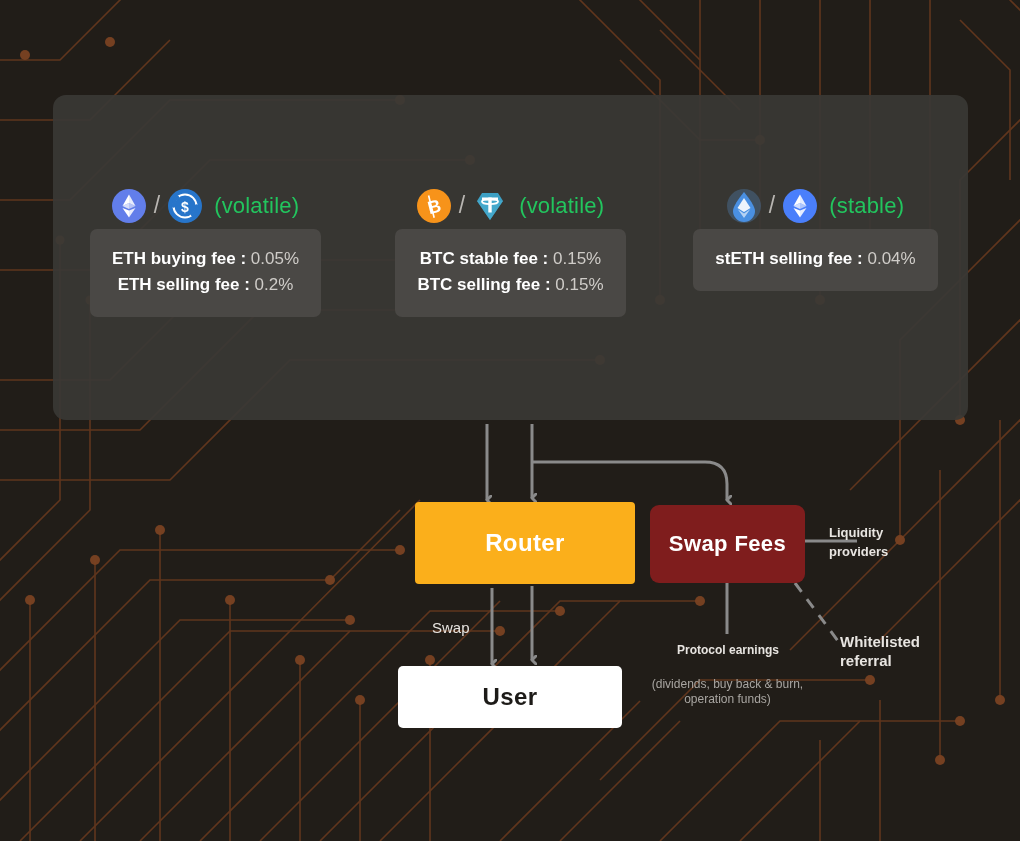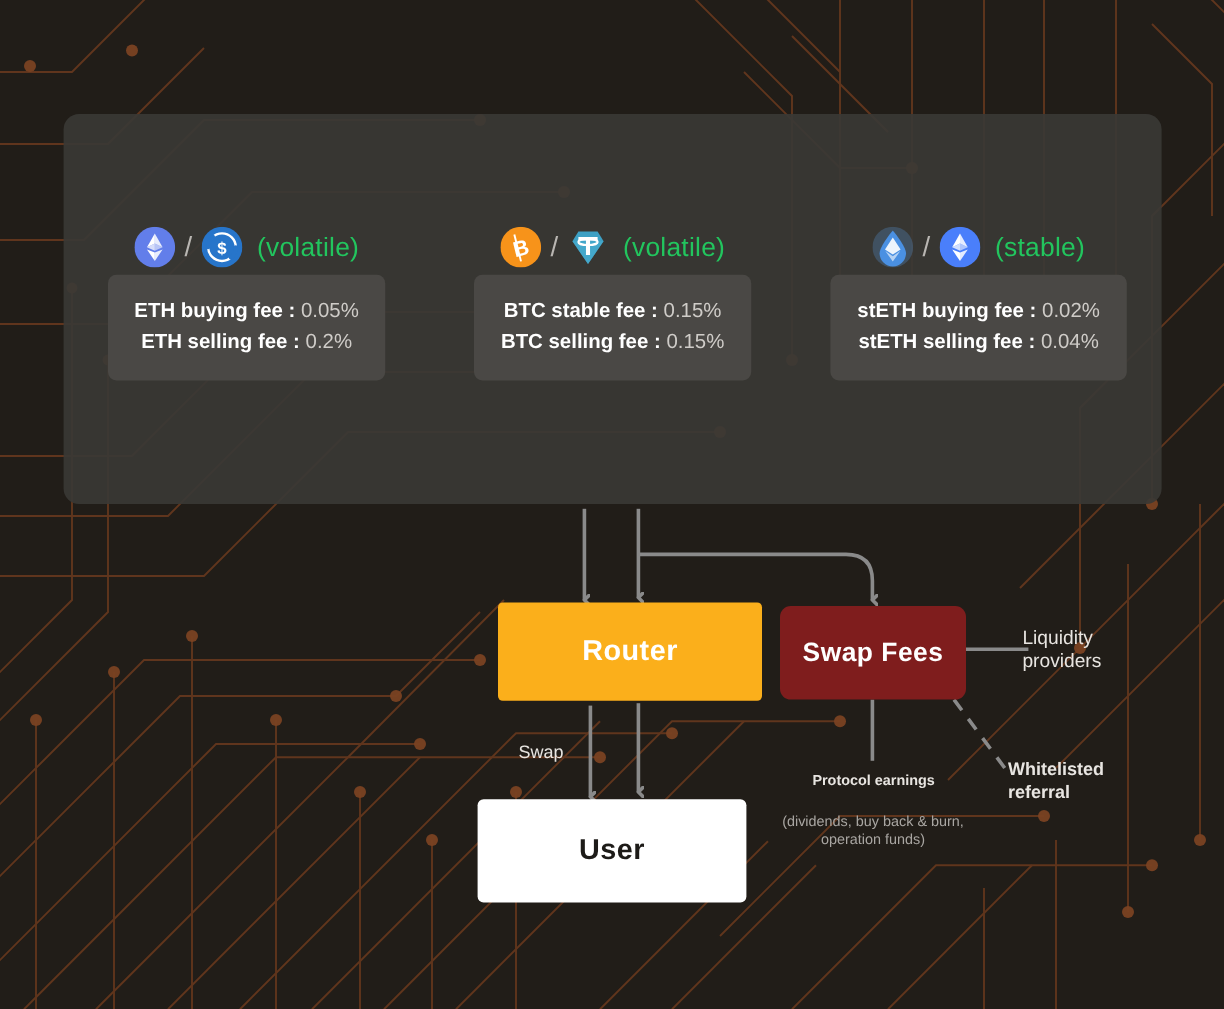--- a/index.html
+++ b/index.html
@@ -93,38 +93,38 @@
   .node-swapfees {
     left: 650px; top: 505px;
     width: 155px; height: 78px;
     background: #7f1d1d;
     color: #ffffff;
     border-radius: 9px;
     font-size: 22px;
   }
   .node-user {
     left: 398px; top: 666px;
-    width: 224px; height: 86px;
+    width: 224px; height: 62px;
     background: #ffffff;
     color: #1d1b18;
     border-radius: 5px;
   }
 
   
   .flow-label {
     position: absolute;
     color: #e8e5e1;
     font-size: 15px;
     font-weight: 400;
     white-space: nowrap;
   }
   .lbl-swap  { left: 432px; top: 619px; }
   .lbl-liquidity {
-    left: 852px; top: 523px;
-    font-size: 16px; font-weight: 400;
+    left: 829px; top: 523px;
+    font-size: 13px; font-weight: 700;
     line-height: 19px;
     white-space: normal; width: 90px;
   }
   .lbl-whitelisted {
     left: 840px; top: 632px;
     font-size: 15px; font-weight: 700;
     line-height: 19px;
     white-space: normal; width: 110px;
   }
   .lbl-protocol {
@@ -327,24 +327,20 @@
           <path d="M17 5.5 L10.5 17 L17 14 Z" fill="#fff"></path>
           <path d="M17 21.5 L17 28.5 L23.5 19 Z" fill="#fff" opacity=".85"></path>
           <path d="M17 28.5 L17 21.5 L10.5 19 Z" fill="#fff"></path>
           <path d="M17 20 L23.5 17 L17 14 Z" fill="#fff" opacity=".55"></path>
           <path d="M10.5 17 L17 20 L17 14 Z" fill="#fff" opacity=".75"></path>
         </svg>
         <span class="vol-label">(stable)</span>
       </div>
       <div class="fee-box">
         <div class="fee-line">
-          <b>stETH buying fee :</b>
-          <span>0.02%</span>
-        </div>
-        <div class="fee-line">
           <b>stETH selling fee :</b>
           <span>0.04%</span>
         </div>
       </div>
     </div>
   </div>
 
   <svg id="connectors" style="position:absolute; inset:0; width:1020px; height:841px; pointer-events:none;" viewBox="0 0 1020 841" xmlns="http://www.w3.org/2000/svg">
     <defs>
       <marker id="arrow" markerWidth="10" markerHeight="10" refX="5" refY="5" orient="auto" markerUnits="userSpaceOnUse">

